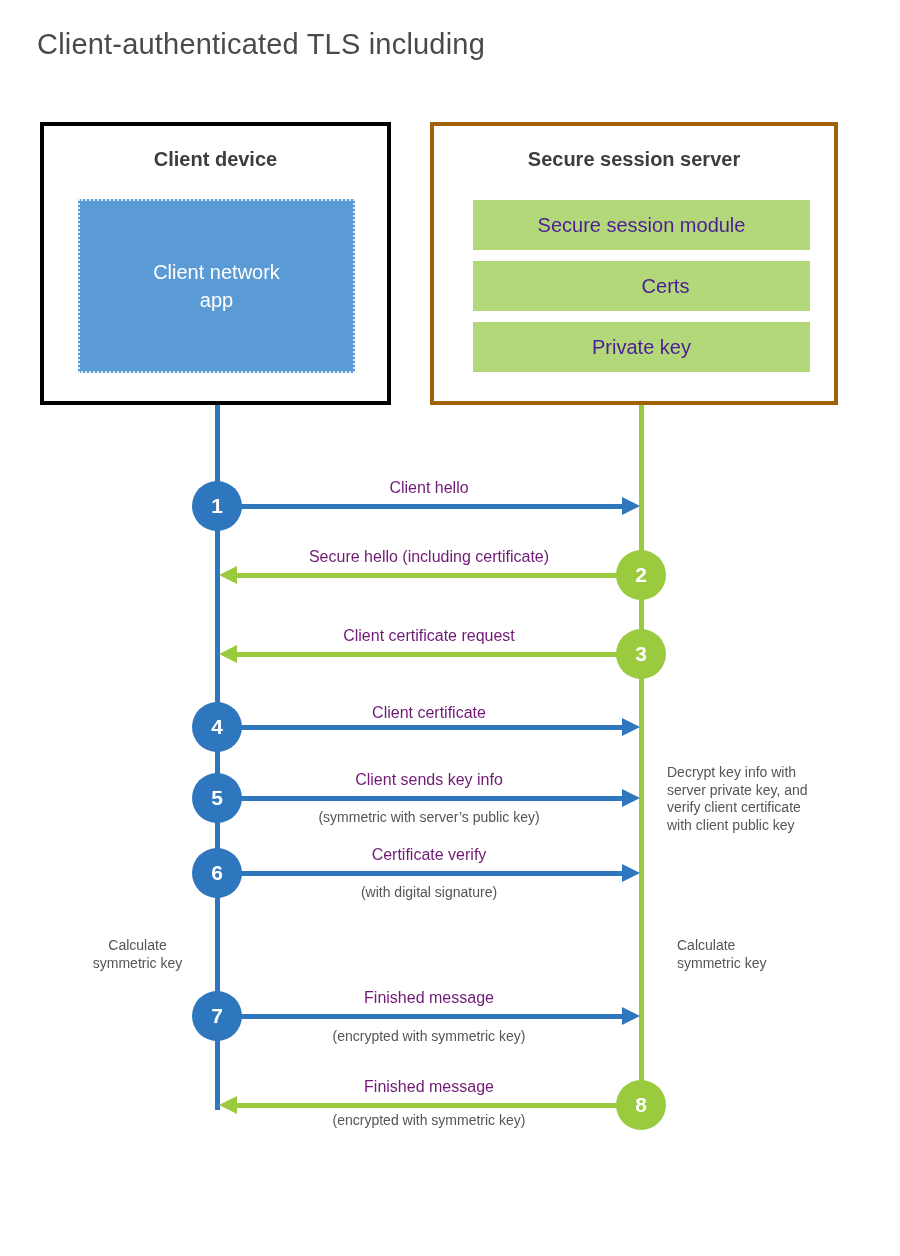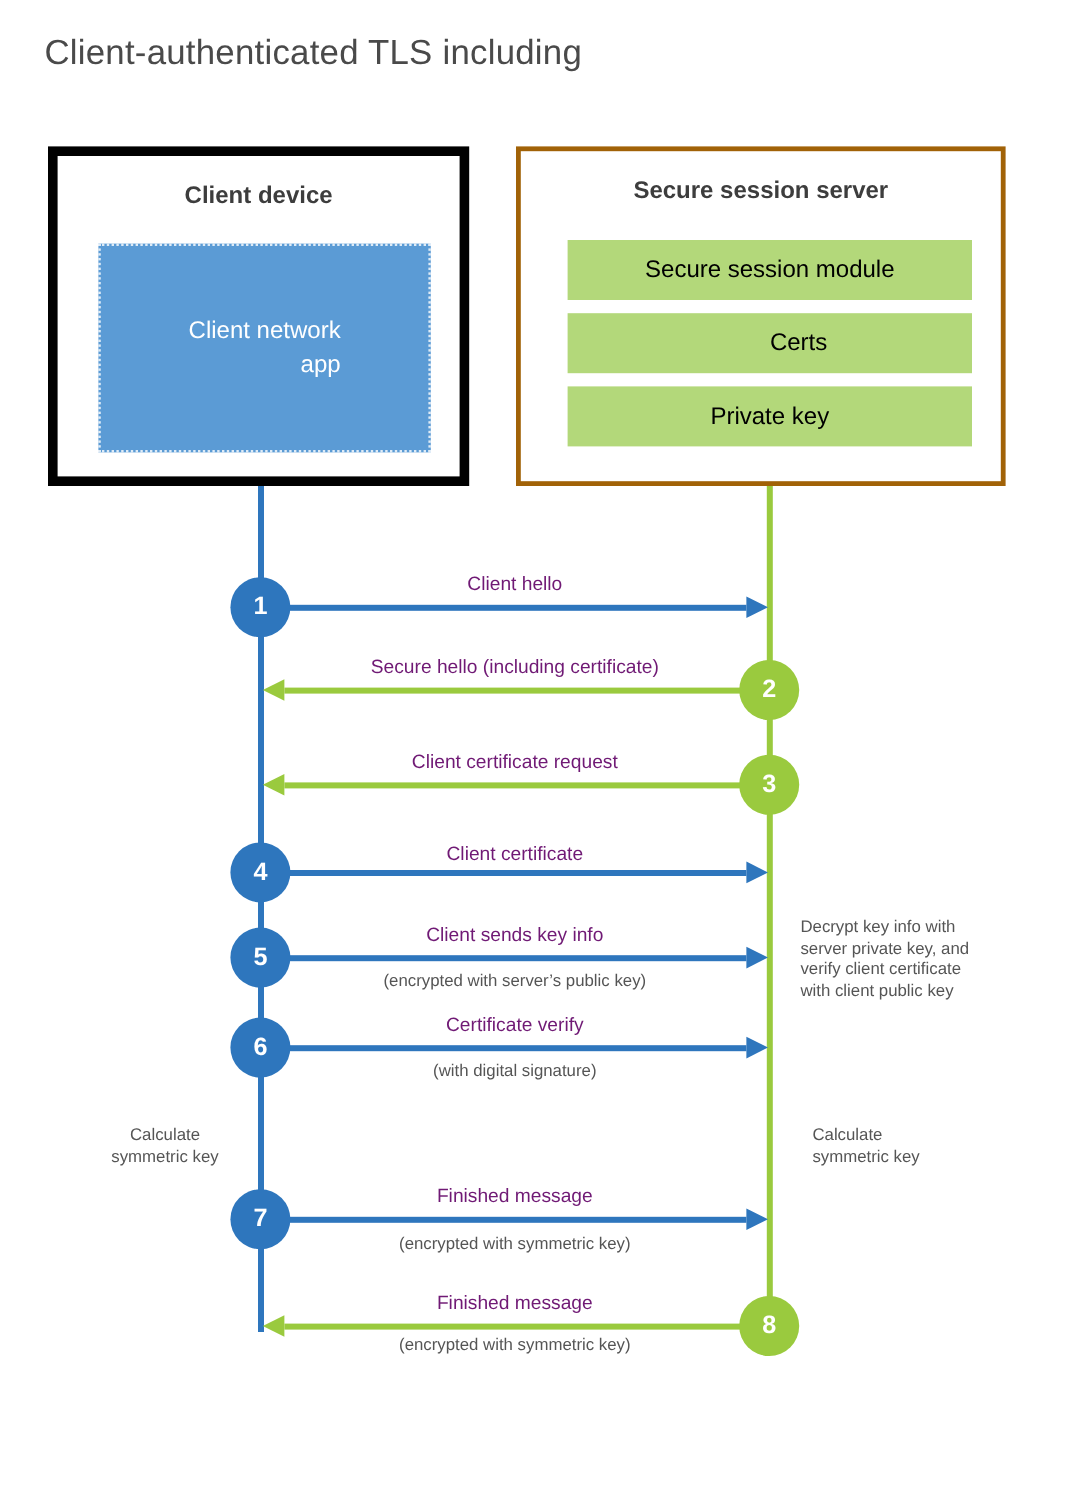--- a/index.html
+++ b/index.html
@@ -7,36 +7,36 @@
   .canvas {
     position:relative; width:900px; height:1256px; background:#ffffff;
     font-family:"Liberation Sans", sans-serif; overflow:hidden;
   }
   .title {
     position:absolute; left:37px; top:28px;
     font-size:29px; font-weight:300; color:#4a4a4a; letter-spacing:.2px;
   }
   
   .actor-box { position:absolute; top:122px; height:283px; background:#fff; }
-  .client-outer { left:40px; width:351px; border:8px solid #000000; }
+  .client-outer { left:40px; width:351px; border:4px solid #000000; }
   .server-outer { left:430px; width:408px; border:4px solid #a16207; }
   .actor-heading {
     position:absolute; left:0; right:0; top:22px; text-align:center;
     font-size:20px; font-weight:700; color:#3d3d3d;
   }
   .app-box {
     position:absolute; left:34px; top:73px; width:277px; height:174px;
     background:#5b9bd5; border:2px dotted rgba(255,255,255,.8);
-    display:flex; align-items:center; justify-content:center; text-align:right;
+    display:flex; align-items:center; justify-content:center; text-align:center;
     color:#ffffff; font-size:20px; line-height:28px; white-space:pre-line;
   }
   .module-bar {
     position:absolute; left:39px; width:337px; height:50px; background:#b3d87a;
     display:flex; align-items:center; justify-content:center;
-    color:#000000; font-size:20px;
+    color:#4c1d95; font-size:20px;
   }
   .bar-0 { top:74px; } .bar-1 { top:135px;padding-left:48px; } .bar-2 { top:196px; }
   
   .lifeline { position:absolute; width:5px; z-index:1; }
   .lifeline-client { left:215px; top:405px; height:705px; background:#2e76bd; }
   .lifeline-server { left:639px; top:405px; height:677px; background:#9aca3e; }
   
   .node {
     position:absolute; width:50px; height:50px; border-radius:50%;
     display:flex; align-items:center; justify-content:center;
@@ -117,21 +117,21 @@
     <div class="shaft blue" style="top:725px"></div>
     <div class="head right" style="top:718px"></div>
     <div class="msg" style="top:702px">Client certificate</div>
   </div>
 
   <div>
     <div class="node blue" style="top:773px">5</div>
     <div class="shaft blue" style="top:796px"></div>
     <div class="head right" style="top:789px"></div>
     <div class="msg" style="top:769px">Client sends key info</div>
-    <div class="msg-sub" style="top:809px">(encrypted with server’s public key)</div>
+    <div class="msg-sub" style="top:809px">(symmetric with server’s public key)</div>
   </div>
 
   <div>
     <div class="node blue" style="top:848px">6</div>
     <div class="shaft blue" style="top:871px"></div>
     <div class="head right" style="top:864px"></div>
     <div class="msg" style="top:844px">Certificate verify</div>
     <div class="msg-sub" style="top:884px">(with digital signature)</div>
   </div>
 

